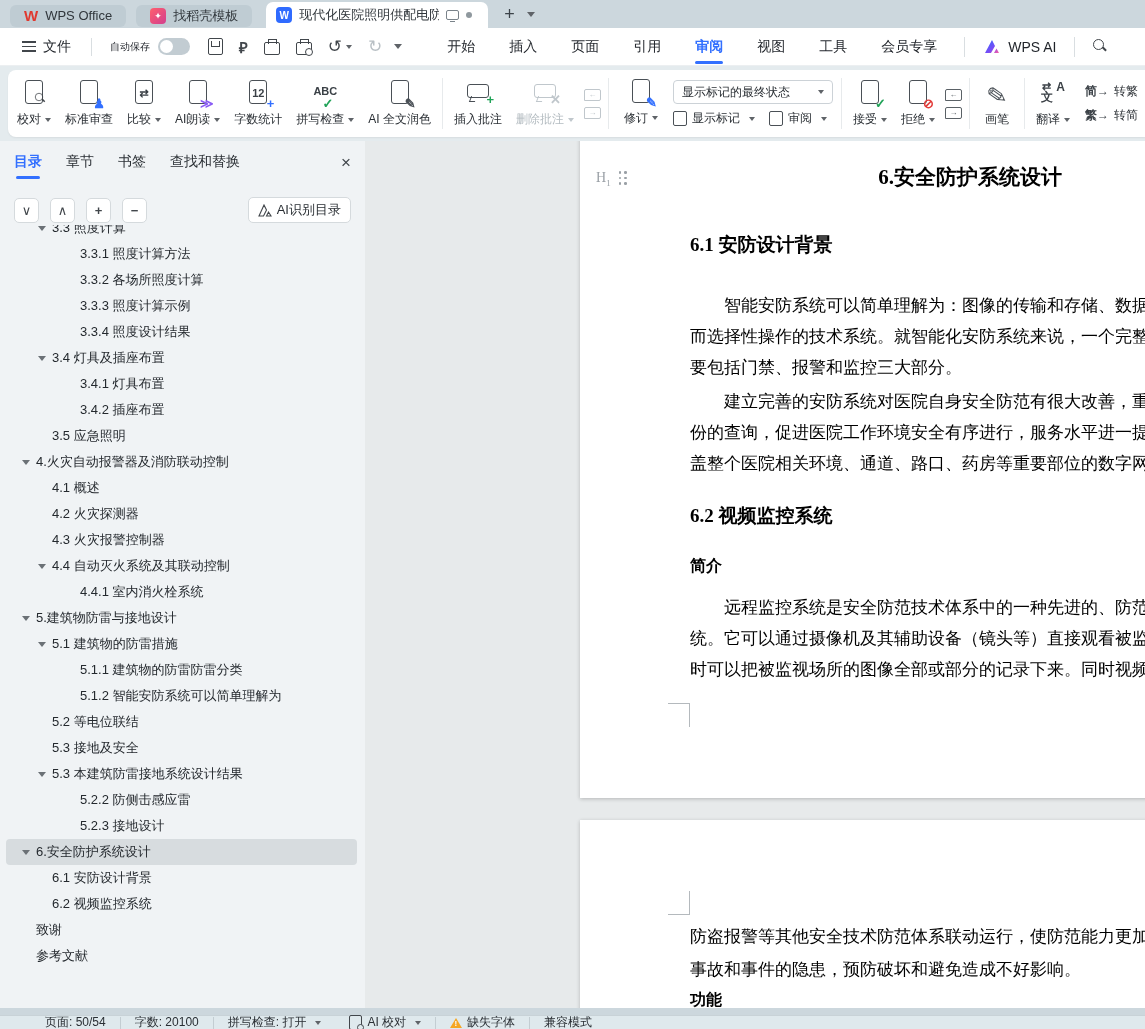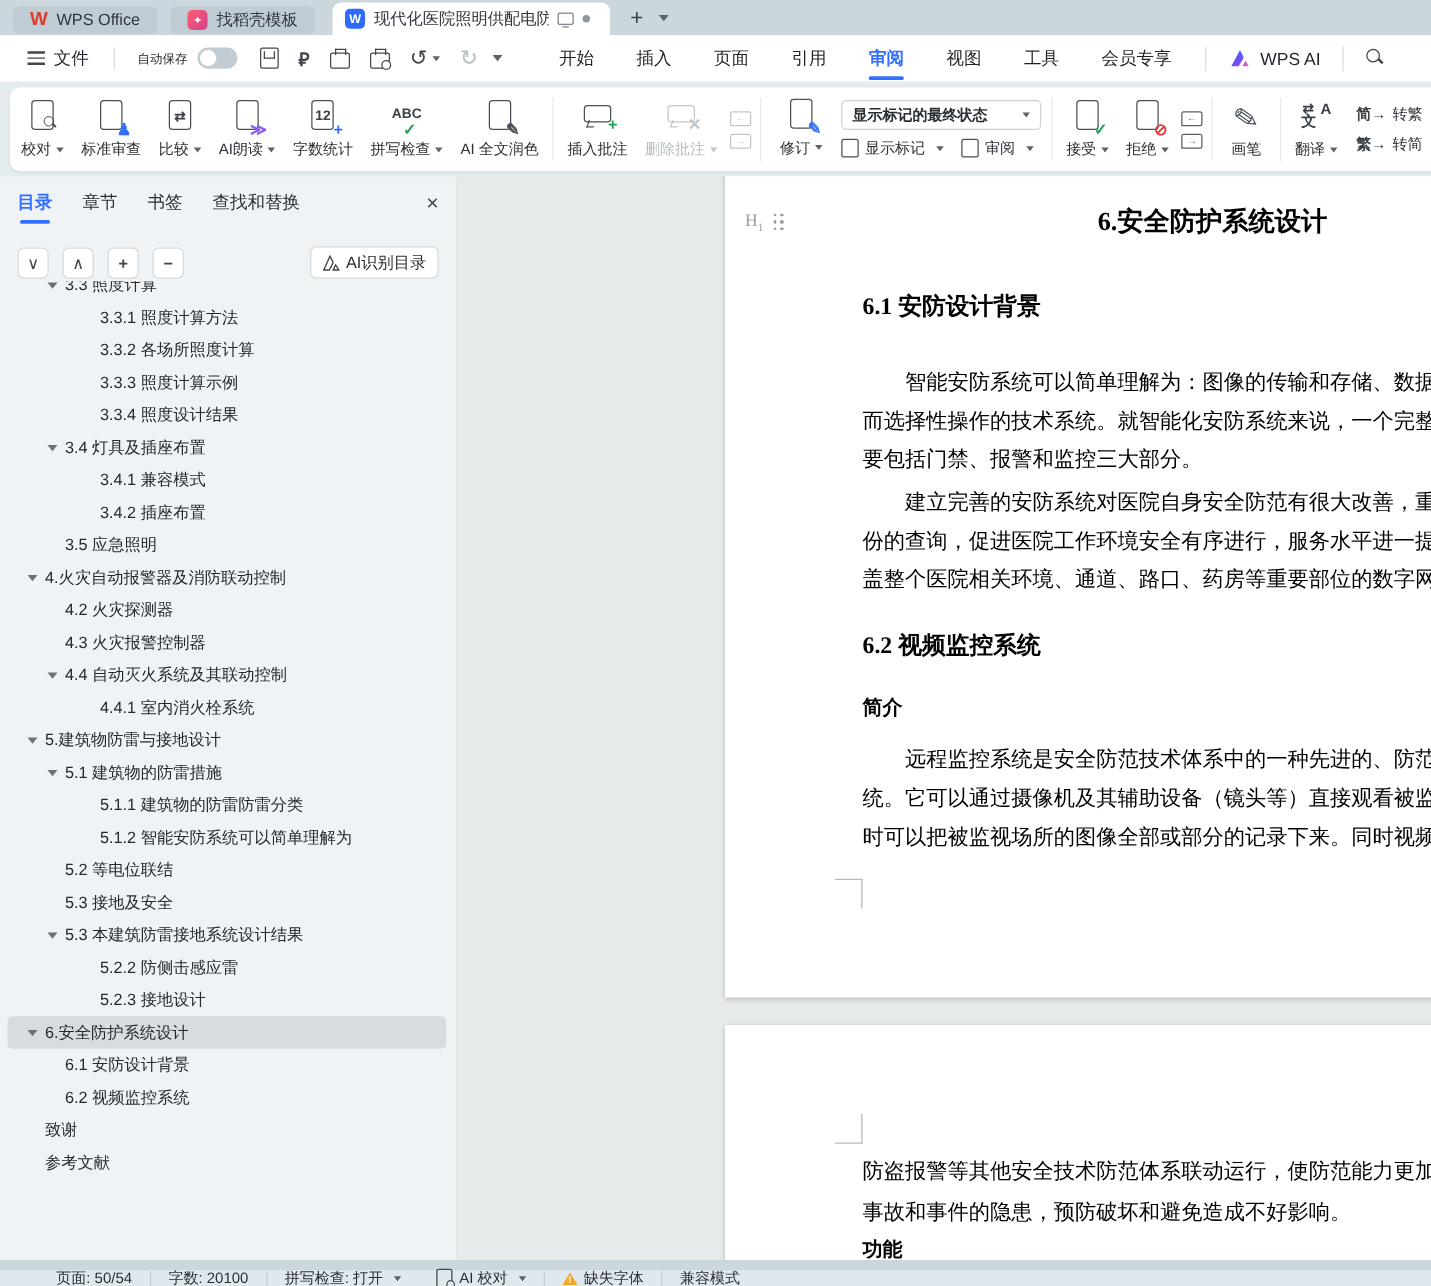--- a/index.html
+++ b/index.html
@@ -64,21 +64,21 @@
   .ric .txt { position:absolute; inset:0; display:flex; align-items:center; justify-content:center; font-size:11px; font-weight:bold; color:#3a4046; }
   .green { color:#21a358; } .redc { color:#e23c39; } .bluec { color:#3370ff; } .purp { color:#8a5cf5; } .grayc { color:#c0c7cc; }
   .bubble { position:absolute; left:1px; right:1px; top:4px; height:14px; border:1.6px solid #4a5056; border-radius:3px; }
   .bubble::after { content:""; position:absolute; left:2px; bottom:-5px; width:5px; height:5px; border-left:1.6px solid #4a5056; border-bottom:1.6px solid #4a5056; transform:skewX(-20deg); }
   .rbtn.disabled .bubble, .rbtn.disabled .bubble::after { border-color:#c0c7cc; }
   .stackcol { display:flex; flex-direction:column; justify-content:center; gap:6px; padding:0 3px; }
   .tag-ico { width:17px; height:12px; border:1.4px solid #5a6166; border-radius:2px 2px 2px 0; font-size:8px; color:#5a6166; display:flex; align-items:center; justify-content:center; line-height:1; }
   .tag-ico.dis { border-color:#c0c7cc; color:#c0c7cc; }
   .revgroup { display:flex; align-items:center; gap:8px; padding:0 4px; }
   .rev-right { display:flex; flex-direction:column; gap:6px; justify-content:center; }
-  .selectbox { width:160px; height:24px; border:1px solid #ccd2d7; border-radius:4px; display:flex; align-items:center; justify-content:space-between; padding:0 8px; font-size:12px; color:#2a2f34; background:#fff;font-weight:bold; }
+  .selectbox { width:160px; height:24px; border:1px solid #ccd2d7; border-radius:4px; display:flex; align-items:center; justify-content:space-between; padding:0 8px; font-size:12px; color:#2a2f34; background:#fff; }
   .smallrow { display:flex; align-items:center; gap:14px; }
   .sbtn { display:flex; align-items:center; gap:5px; font-size:12px; color:#2a2f34; }
   .mini-ic { width:14px; height:15px; border:1.4px solid #4a5056; border-radius:2px; position:relative; }
   .penbig { font-size:24px; color:#4a5056; transform:rotate(-10deg); line-height:1; margin-bottom:3px; }
   .transico { position:relative; width:24px; height:24px; margin-bottom:5px; font-weight:bold; color:#3a4046; }
   .transico .a1 { position:absolute; right:0; top:-2px; font-size:12px; }
   .transico .a2 { position:absolute; left:0; bottom:0; font-size:12px; }
   .transico .arr { position:absolute; left:1px; top:-2px; font-size:11px; color:#3a4046; }
   .convcol { display:flex; flex-direction:column; justify-content:center; gap:7px; padding:0 4px 0 8px; }
   .convrow { display:flex; align-items:center; gap:5px; font-size:12px; color:#2a2f34; white-space:nowrap; }
@@ -476,39 +476,45 @@
           <div class="tree-row lvl2 has-arrow">
             <span class="tri">
               <i></i>
             </span>
             <span class="lbl">3.4 灯具及插座布置</span>
           </div>
           <div class="tree-row lvl3">
             <span class="tri">
               <i></i>
             </span>
-            <span class="lbl">3.4.1 兼容模式</span>
+            <span class="lbl">3.4.1 灯具布置</span>
           </div>
           <div class="tree-row lvl3">
             <span class="tri">
               <i></i>
             </span>
             <span class="lbl">3.4.2 插座布置</span>
           </div>
           <div class="tree-row lvl2">
             <span class="tri">
               <i></i>
             </span>
             <span class="lbl">3.5 应急照明</span>
           </div>
           <div class="tree-row lvl1 has-arrow">
             <span class="tri">
               <i></i>
             </span>
             <span class="lbl">4.火灾自动报警器及消防联动控制</span>
+          </div>
+          <div class="tree-row lvl2">
+            <span class="tri">
+              <i></i>
+            </span>
+            <span class="lbl">4.1 概述</span>
           </div>
           <div class="tree-row lvl2">
             <span class="tri">
               <i></i>
             </span>
             <span class="lbl">4.2 火灾探测器</span>
           </div>
           <div class="tree-row lvl2">
             <span class="tri">
               <i></i>

